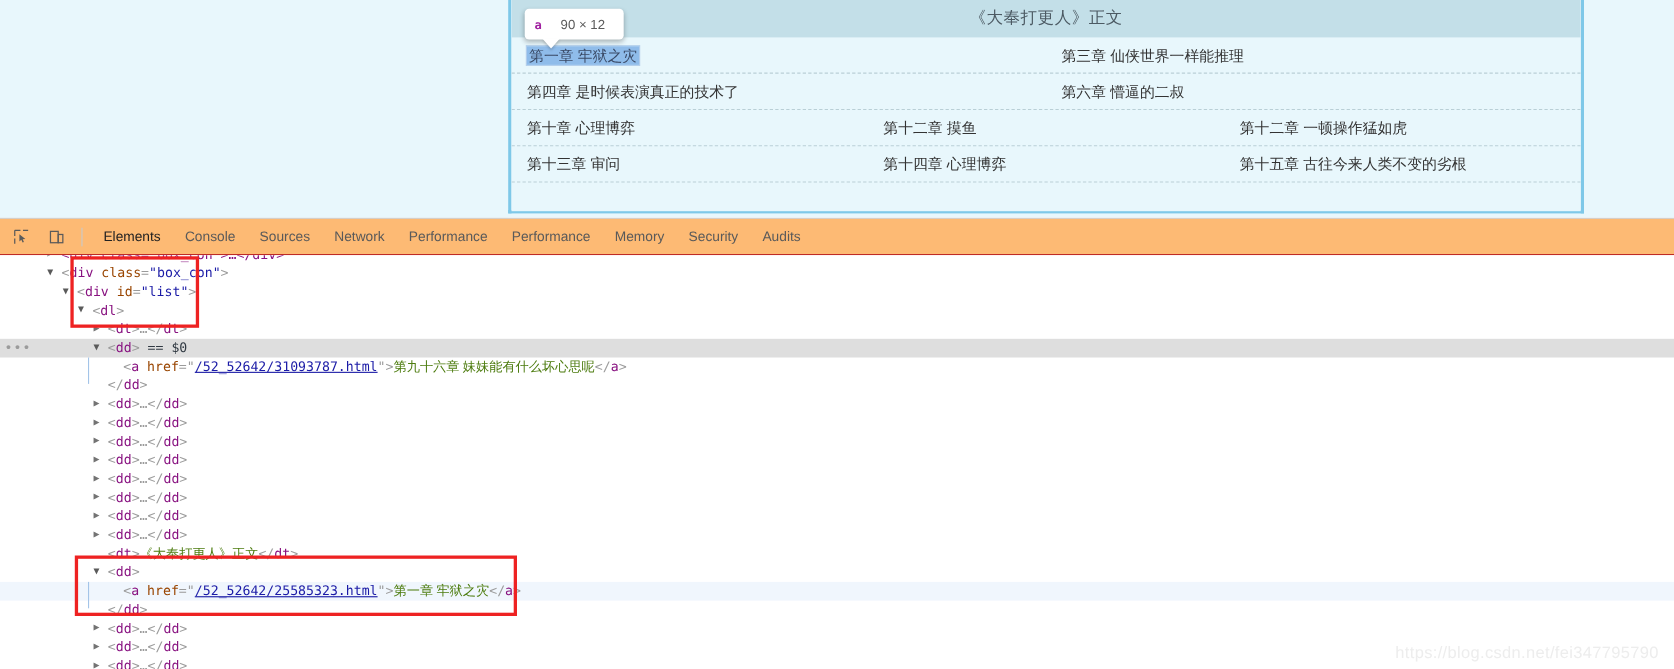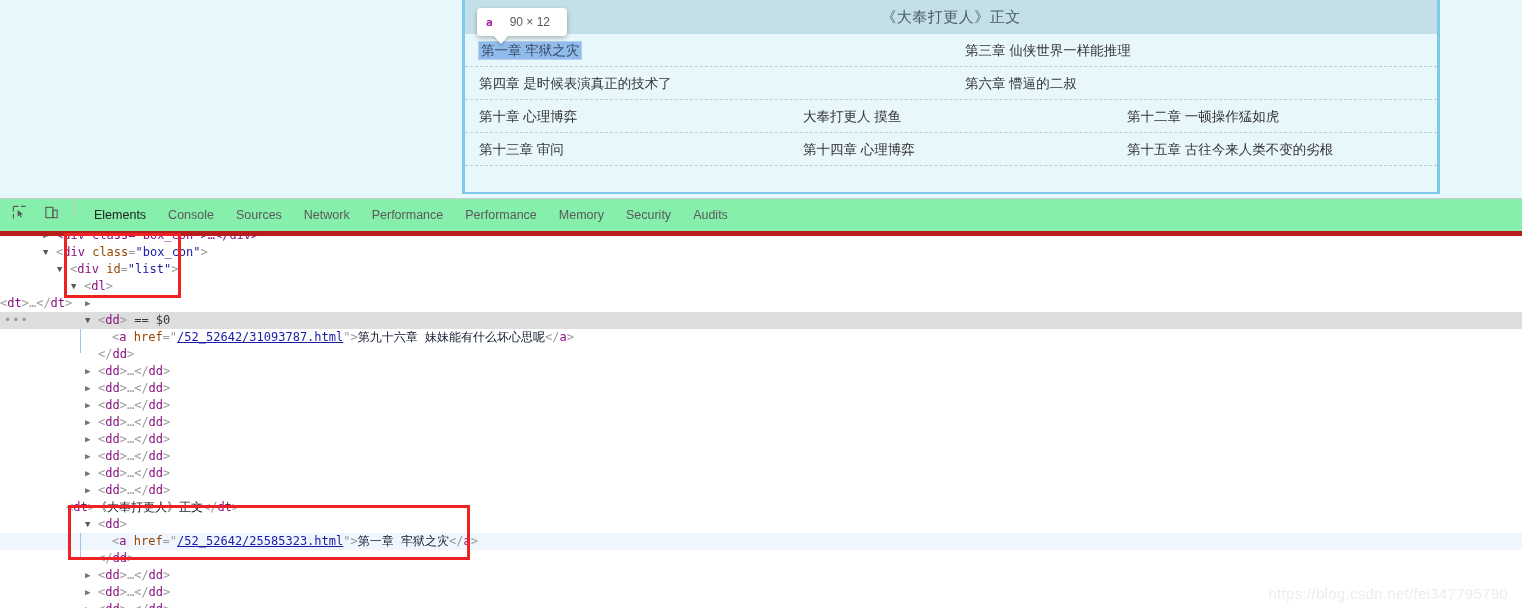--- a/index.html
+++ b/index.html
@@ -121,24 +121,24 @@
   
   #devtools {
     position: absolute;
     left: 0; top: 198px;
     width: 1522px; height: 410px;
     background: #ffffff;
     border-top: 1px solid #cdcdcd;
   }
   #dt-toolbar {
     height: 32px;
-    background: #86efac;
-    border-bottom: 5px solid #b91c1c;
+    background: #fdba74;
+    border-bottom: 1px solid #b91c1c;
     display: flex;
-    align-items: flex-start;
+    align-items: center;
   }
   .dt-icon-btn {
     width: 26px; height: 26px;
     margin-left: 6px;
     display: flex; align-items: center; justify-content: center;
   }
   .dt-sep {
     width: 1px; height: 17px;
     background: #c9c9c9;
     margin: 0 8px 0 10px;
@@ -176,21 +176,21 @@
     font-size: 9px;
     color: #737373;
     line-height: 17px;
   }
   .arrow.open { color: #5a5a5a; }
   .tagname { color: #881280; }
   .punc    { color: #9b9b9b; }
   .attrname{ color: #994500; }
   .attrval { color: #1a1aa6; }
   .attrlink{ color: #1a1aa6; text-decoration: underline; }
-  .txt     { color: #0f172a; }
+  .txt     { color: #4d7c0f; font-family: Liberation Serif, serif; }
   .ellip   { color: #9b9b9b; }
   .dollar  { color: #303942; }
   .gutter-dots {
     position: absolute;
     left: 4px; top: 0;
     color: #9b9b9b;
     font-size: 12px;
     line-height: 17px;
     letter-spacing: 1px;
   }
@@ -234,21 +234,21 @@
     <div class="chap-row">
       <div class="chap-cell"><span class="sel">第一章 牢狱之灾</span></div>
       <div class="chap-cell">第三章 仙侠世界一样能推理</div>
     </div>
     <div class="chap-row">
       <div class="chap-cell">第四章 是时候表演真正的技术了</div>
       <div class="chap-cell">第六章 懵逼的二叔</div>
     </div>
     <div class="chap-row">
       <div class="chap-cell">第十章 心理博弈</div>
-      <div class="chap-cell">大奉打更人 摸鱼</div>
+      <div class="chap-cell">第十二章 摸鱼</div>
       <div class="chap-cell">第十二章 一顿操作猛如虎</div>
     </div>
     <div class="chap-row">
       <div class="chap-cell">第十三章 审问</div>
       <div class="chap-cell">第十四章 心理博弈</div>
       <div class="chap-cell">第十五章 古往今来人类不变的劣根</div>
     </div>
   </div>
 
   <div id="tooltip">
@@ -309,21 +309,21 @@
 
     <div class="node" style="position:absolute;top:42px;left:0;width:100%">
       <span class="arrow open" style="left:71px">▼</span>
       <span style="margin-left:84px">
         <span class="punc">&lt;</span><span class="tagname">dl</span><span class="punc">&gt;</span>
       </span>
     </div>
 
     <div class="node" style="position:absolute;top:59px;left:0;width:100%">
       <span class="arrow" style="left:85px">▶</span>
-      <span style="">
+      <span style="margin-left:98px">
         <span class="punc">&lt;</span><span class="tagname">dt</span><span class="punc">&gt;</span><span class="ellip">…</span><span class="punc">&lt;/</span><span class="tagname">dt</span><span class="punc">&gt;</span>
       </span>
     </div>
 
     <div class="node sel" style="position:absolute;top:76px;left:0;width:100%">
       <span class="gutter-dots">•••</span>
       <span class="arrow open" style="left:85px">▼</span>
       <span style="margin-left:98px">
         <span class="punc">&lt;</span><span class="tagname">dd</span><span class="punc">&gt;</span>
         <span class="dollar">== $0</span>
@@ -370,21 +370,21 @@
     <div class="node" style="position:absolute;top:229px;left:0;width:100%">
       <span class="arrow" style="left:85px">▶</span>
       <span style="margin-left:98px"><span class="punc">&lt;</span><span class="tagname">dd</span><span class="punc">&gt;</span><span class="ellip">…</span><span class="punc">&lt;/</span><span class="tagname">dd</span><span class="punc">&gt;</span></span>
     </div>
     <div class="node" style="position:absolute;top:246px;left:0;width:100%">
       <span class="arrow" style="left:85px">▶</span>
       <span style="margin-left:98px"><span class="punc">&lt;</span><span class="tagname">dd</span><span class="punc">&gt;</span><span class="ellip">…</span><span class="punc">&lt;/</span><span class="tagname">dd</span><span class="punc">&gt;</span></span>
     </div>
 
     <div class="node" style="position:absolute;top:263px;left:0;width:100%">
-      <span style="margin-left:66px">
+      <span style="margin-left:98px">
         <span class="punc">&lt;</span><span class="tagname">dt</span><span class="punc">&gt;</span><span class="txt">《大奉打更人》正文</span><span class="punc">&lt;/</span><span class="tagname">dt</span><span class="punc">&gt;</span>
       </span>
     </div>
 
     <div class="node" style="position:absolute;top:280px;left:0;width:100%">
       <span class="arrow open" style="left:85px">▼</span>
       <span style="margin-left:98px">
         <span class="punc">&lt;</span><span class="tagname">dd</span><span class="punc">&gt;</span>
       </span>
     </div>

